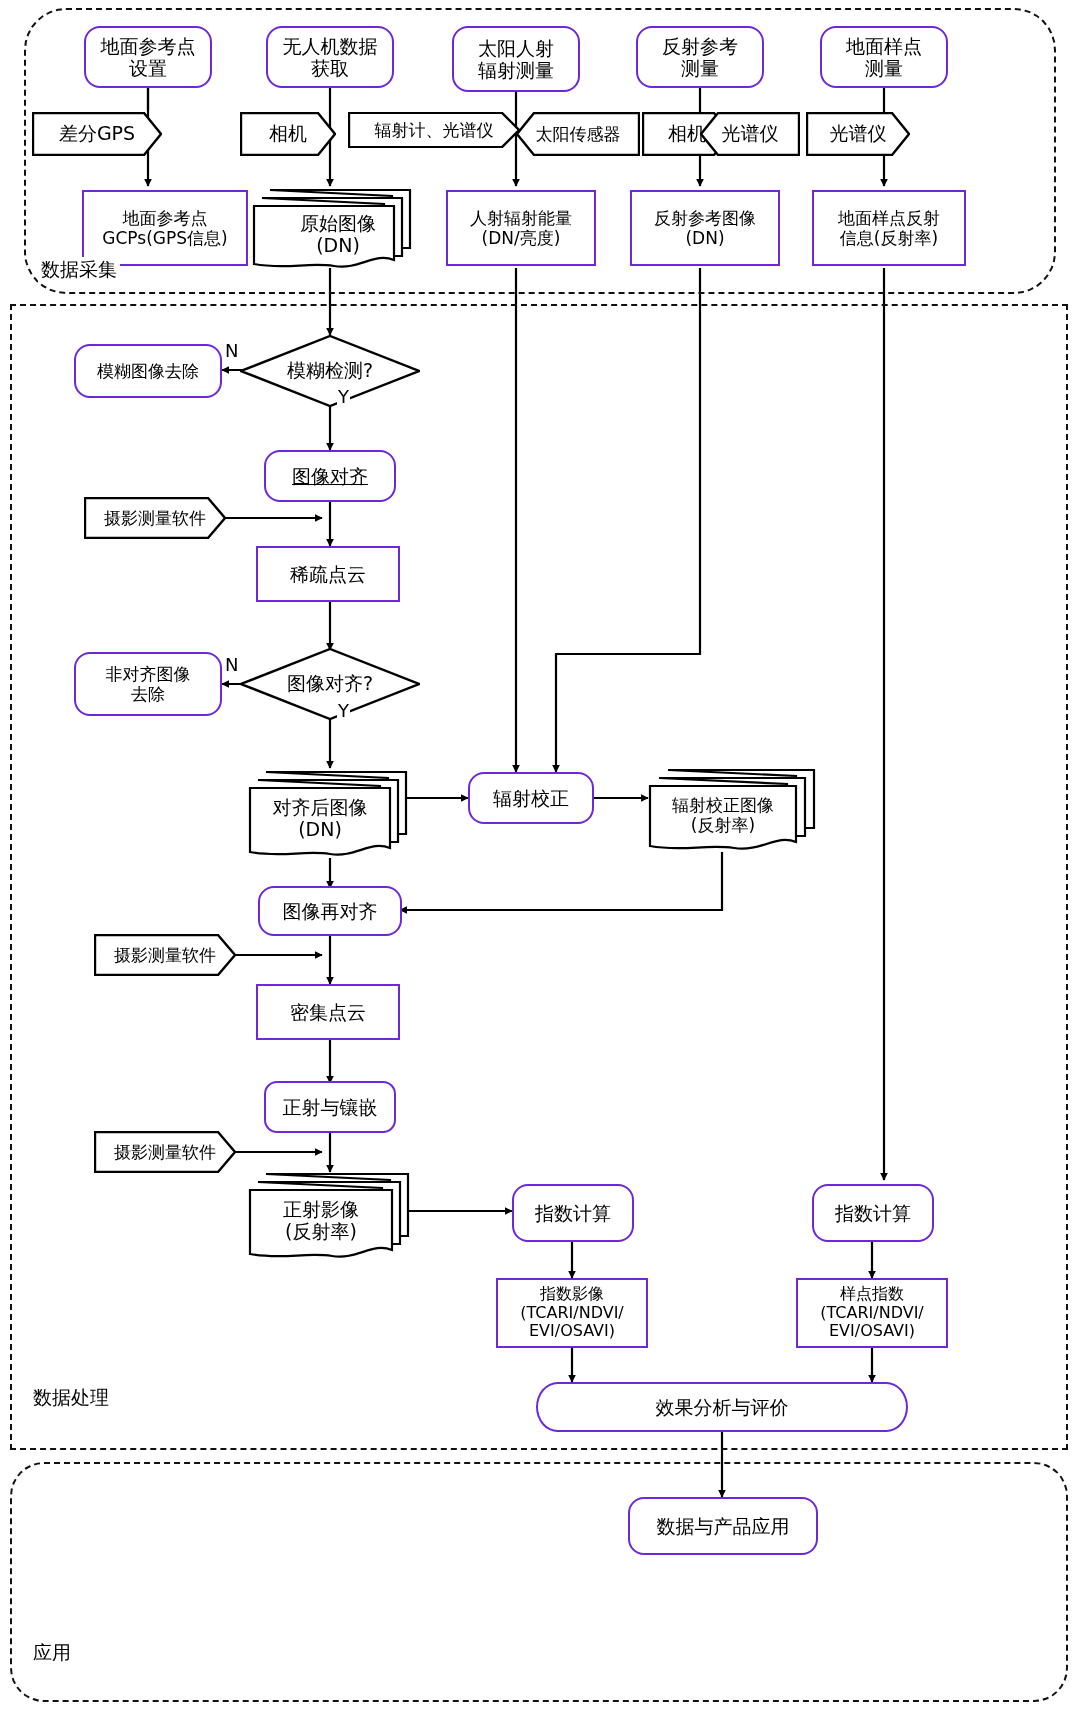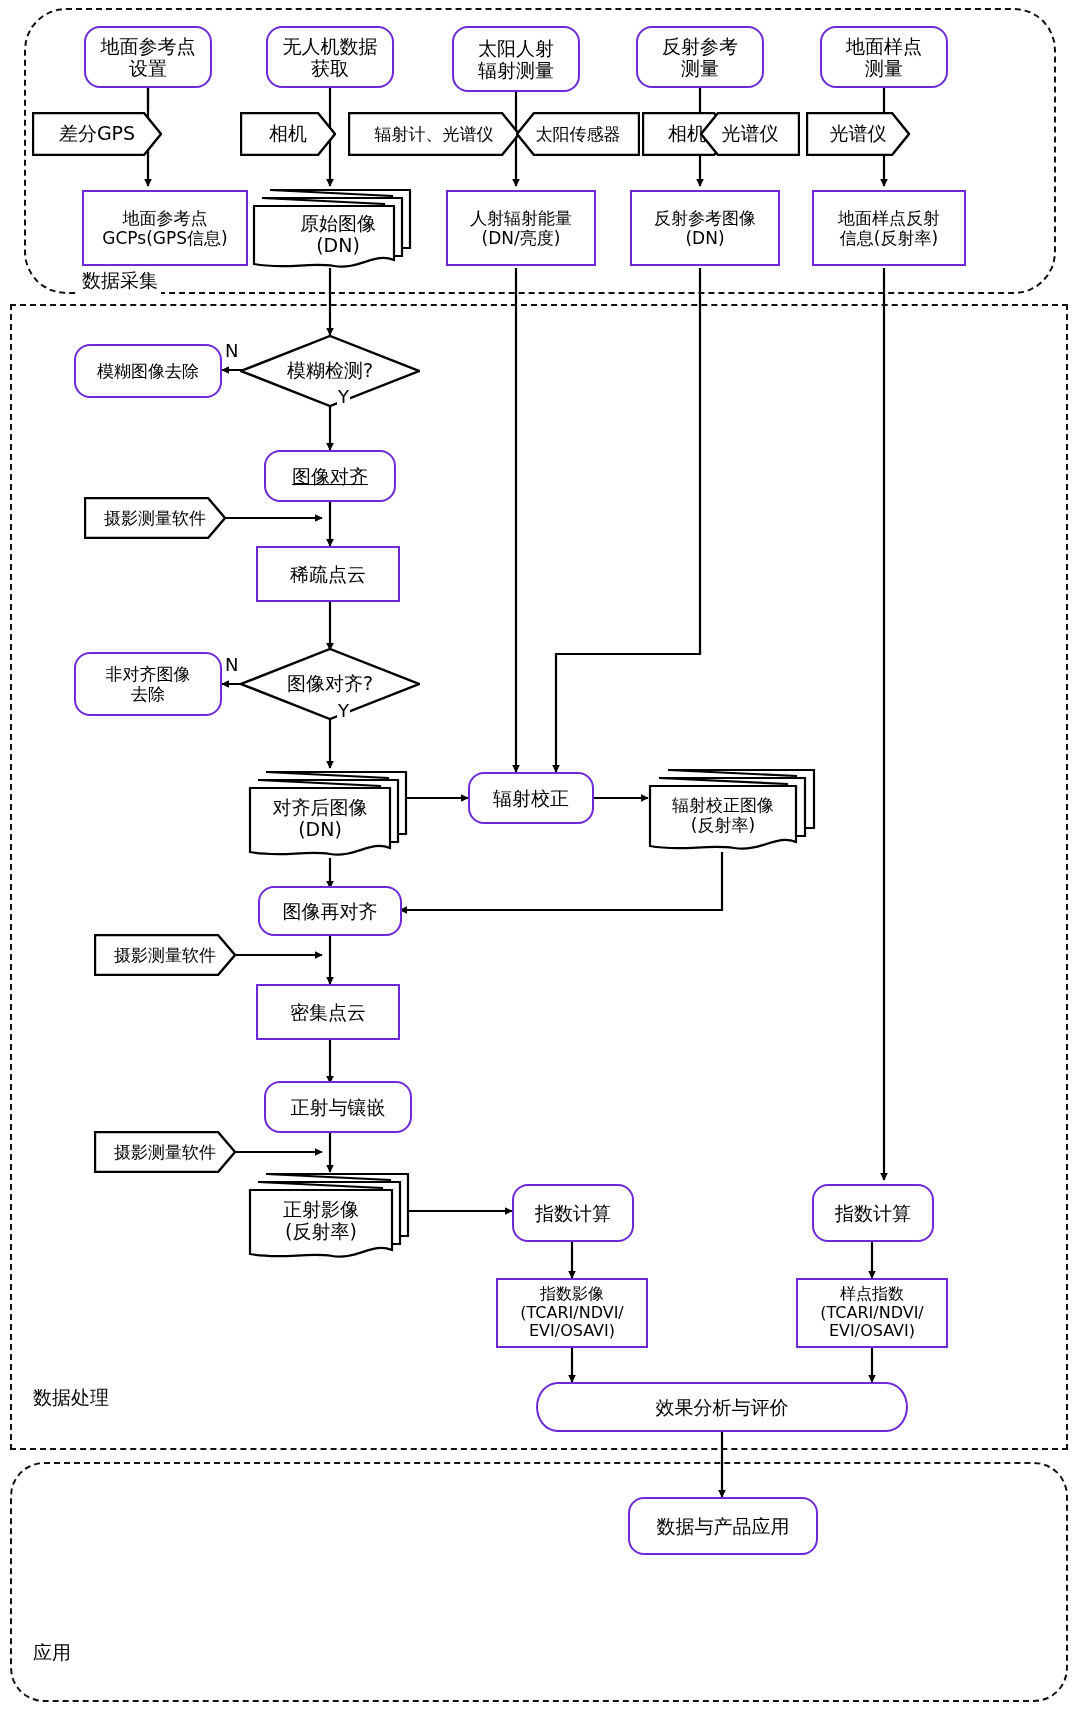--- a/index.html
+++ b/index.html
@@ -111,21 +111,21 @@
     background:#fff;
     padding:0 1px;
   }
 </style>
 </head>
 <body>
 
 <div id="root">
 
   <div class="zone r1" style="left:24px;top:8px;width:1032px;height:286px;"></div>
-  <div class="zone-label" style="left:38px;top:268px;margin-left:41px;">数据采集</div>
+  <div class="zone-label" style="left:38px;top:257px;">数据采集</div>
 
   <div class="zone" style="left:10px;top:304px;width:1058px;height:1146px;"></div>
   <div class="zone-label" style="left:30px;top:1385px;">数据处理</div>
 
   <div class="zone r3" style="left:10px;top:1462px;width:1058px;height:240px;"></div>
   <div class="zone-label" style="left:30px;top:1640px;">应用</div>
 
   <svg id="canvas">
     <defs>
       <marker id="ah" markerWidth="9" markerHeight="9" refX="7.2" refY="4.5" orient="auto" markerUnits="userSpaceOnUse">
@@ -229,21 +229,21 @@
     <span class="lbl">差分GPS</span>
   </div>
 
   <div class="hex" style="left:240px;top:112px;width:96px;height:44px;">
     <svg class="hexbg" viewBox="0 0 96 44" preserveAspectRatio="none">
       <path d="M1,1 L78,1 L95,22 L78,43 L1,43 z" fill="#fff" stroke="#000" stroke-width="2.4" vector-effect="non-scaling-stroke"></path>
     </svg>
     <span class="lbl">相机</span>
   </div>
 
-  <div class="hex" style="left:348px;top:112px;width:172px;height:44px;text-align:center;">
+  <div class="hex" style="left:348px;top:112px;width:172px;height:36px;text-align:center;">
     <svg class="hexbg" viewBox="0 0 172 44" preserveAspectRatio="none">
       <path d="M1,1 L154,1 L171,22 L154,43 L1,43 z" fill="#fff" stroke="#000" stroke-width="2.4" vector-effect="non-scaling-stroke"></path>
     </svg>
     <span class="lbl small">辐射计、光谱仪</span>
   </div>
 
   <div class="hex" style="left:516px;top:112px;width:124px;height:44px;">
     <svg class="hexbg" viewBox="0 0 124 44" preserveAspectRatio="none">
       <path d="M18,1 L123,1 L123,43 L18,43 L1,22 z" fill="#fff" stroke="#000" stroke-width="2.4" vector-effect="non-scaling-stroke"></path>
     </svg>
@@ -379,21 +379,21 @@
   </div>
 
   <div class="node rounded" style="left:258px;top:886px;width:144px;height:50px;">
     <span class="lbl">图像再对齐</span>
   </div>
 
   <div class="node rect" style="left:256px;top:984px;width:144px;height:56px;">
     <span class="lbl">密集点云</span>
   </div>
 
-  <div class="node rounded" style="left:264px;top:1081px;width:148px;height:52px;">
+  <div class="node rounded" style="left:264px;top:1081px;width:132px;height:52px;border-radius:13px;">
     <span class="lbl">正射与镶嵌</span>
   </div>
 
   <div class="docstack" style="left:248px;top:1170px;width:162px;height:92px;">
     <svg width="164" height="94" viewBox="0 0 164 94">
       <path d="M18,4 L160,4 L160,66 L142,66 L142,10 z" fill="#fff" stroke="#000" stroke-width="2.2"></path>
       <path d="M10,12 L152,12 L152,74 L134,74 L134,18 z" fill="#fff" stroke="#000" stroke-width="2.2"></path>
       <path d="M2,20 L144,20 L144,80 C124,72 110,90 84,86 C58,82 34,90 2,84 z" fill="#fff" stroke="#000" stroke-width="2.2"></path>
     </svg>
     <span class="lbl" style="left:2px;top:22px;width:142px;height:56px;">正射影像

